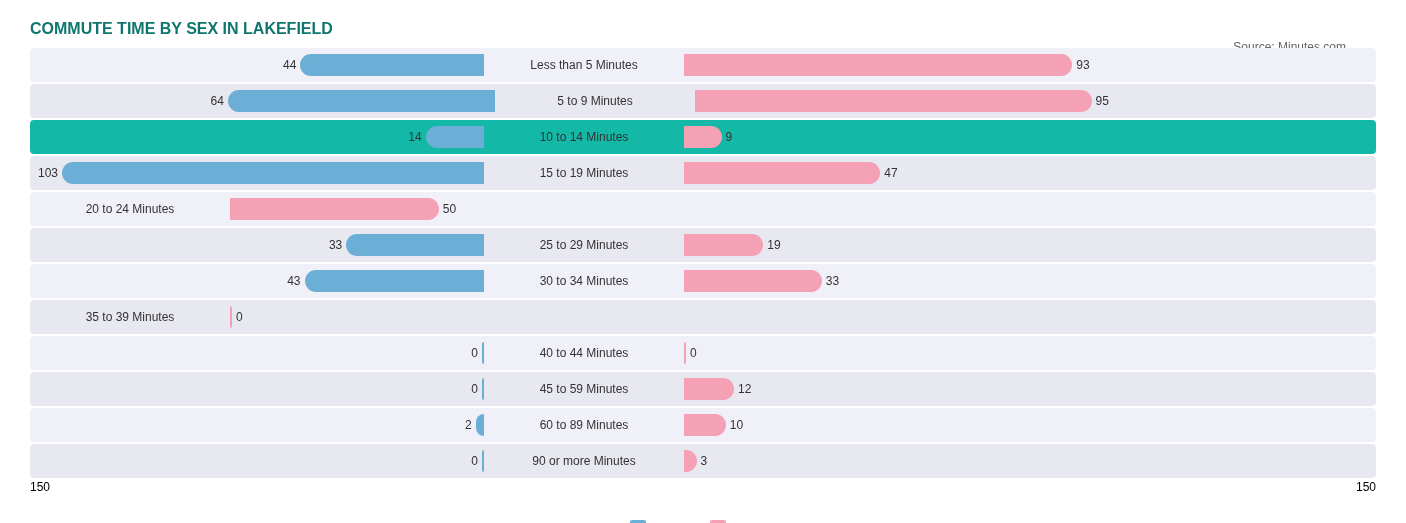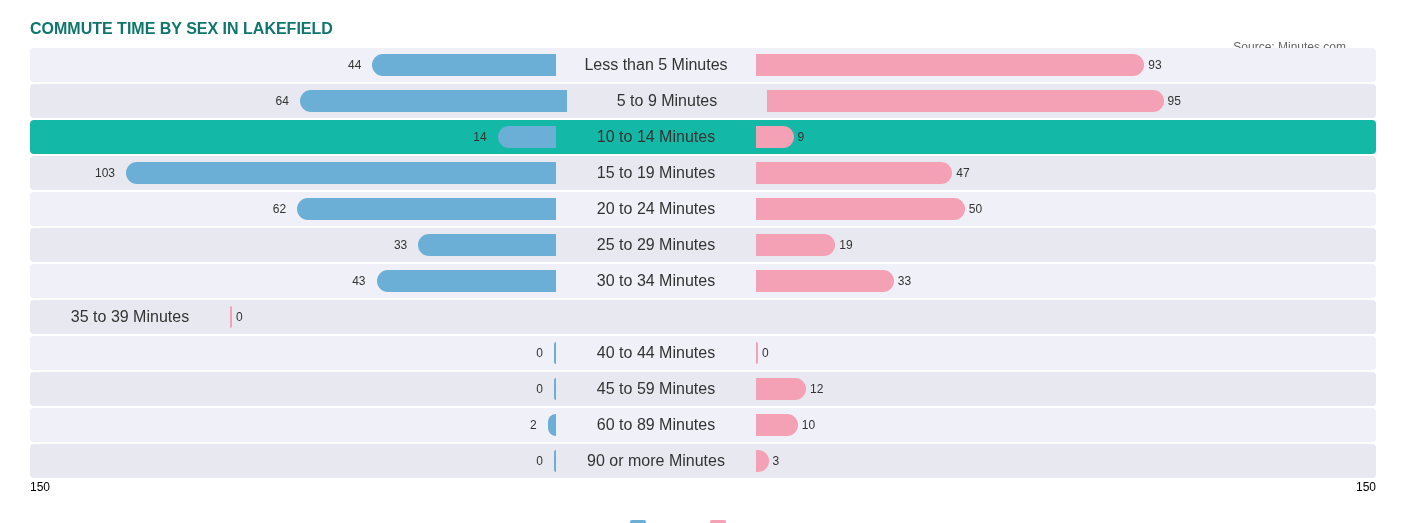--- a/index.html
+++ b/index.html
@@ -47,45 +47,44 @@
       width: 100%;
       height: 34px;
       position: relative;
     }
 
     
     .left-side {
       display: flex;
       align-items: center;
       justify-content: flex-end;
-      width: 526px;
+      width: 454px;
       height: 100%;
       flex-shrink: 0;
-      gap: 7px;
     }
     .male-value {
       font-size: 12px;
       color: #333;
       margin-right: 4px;
       min-width: 28px;
       text-align: right;
     }
     .male-bar {
       height: 22px;
       background: #6baed6;
       border-radius: 11px 0 0 11px;
       min-width: 2px;
     }
 
     
     .center-label {
       width: 200px;
       flex-shrink: 0;
       text-align: center;
-      font-size: 16px;
+      font-size: 12px;
       color: #333;
       z-index: 2;
       padding: 0 4px;
     }
 
     
     .right-side {
       display: flex;
       align-items: center;
       width: 450px;
@@ -189,24 +188,20 @@
         </div>
         <div class="center-label">15 to 19 Minutes</div>
         <div class="right-side">
           <div class="female-bar" style="width:196.2135922330097px;"></div>
           <span class="female-value">47</span>
         </div>
       </div>
     </div>
         <div class="bar-row" style="background: rgb(240, 240, 248);">
       <div class="row-container">
-        <div class="left-side">
-          <span class="male-value">62</span>
-          <div class="male-bar" style="width:258.83495145631065px;"></div>
-        </div>
         <div class="center-label">20 to 24 Minutes</div>
         <div class="right-side">
           <div class="female-bar" style="width:208.7378640776699px;"></div>
           <span class="female-value">50</span>
         </div>
       </div>
     </div>
         <div class="bar-row" style="background: rgb(232, 232, 240);">
       <div class="row-container">
         <div class="left-side">

